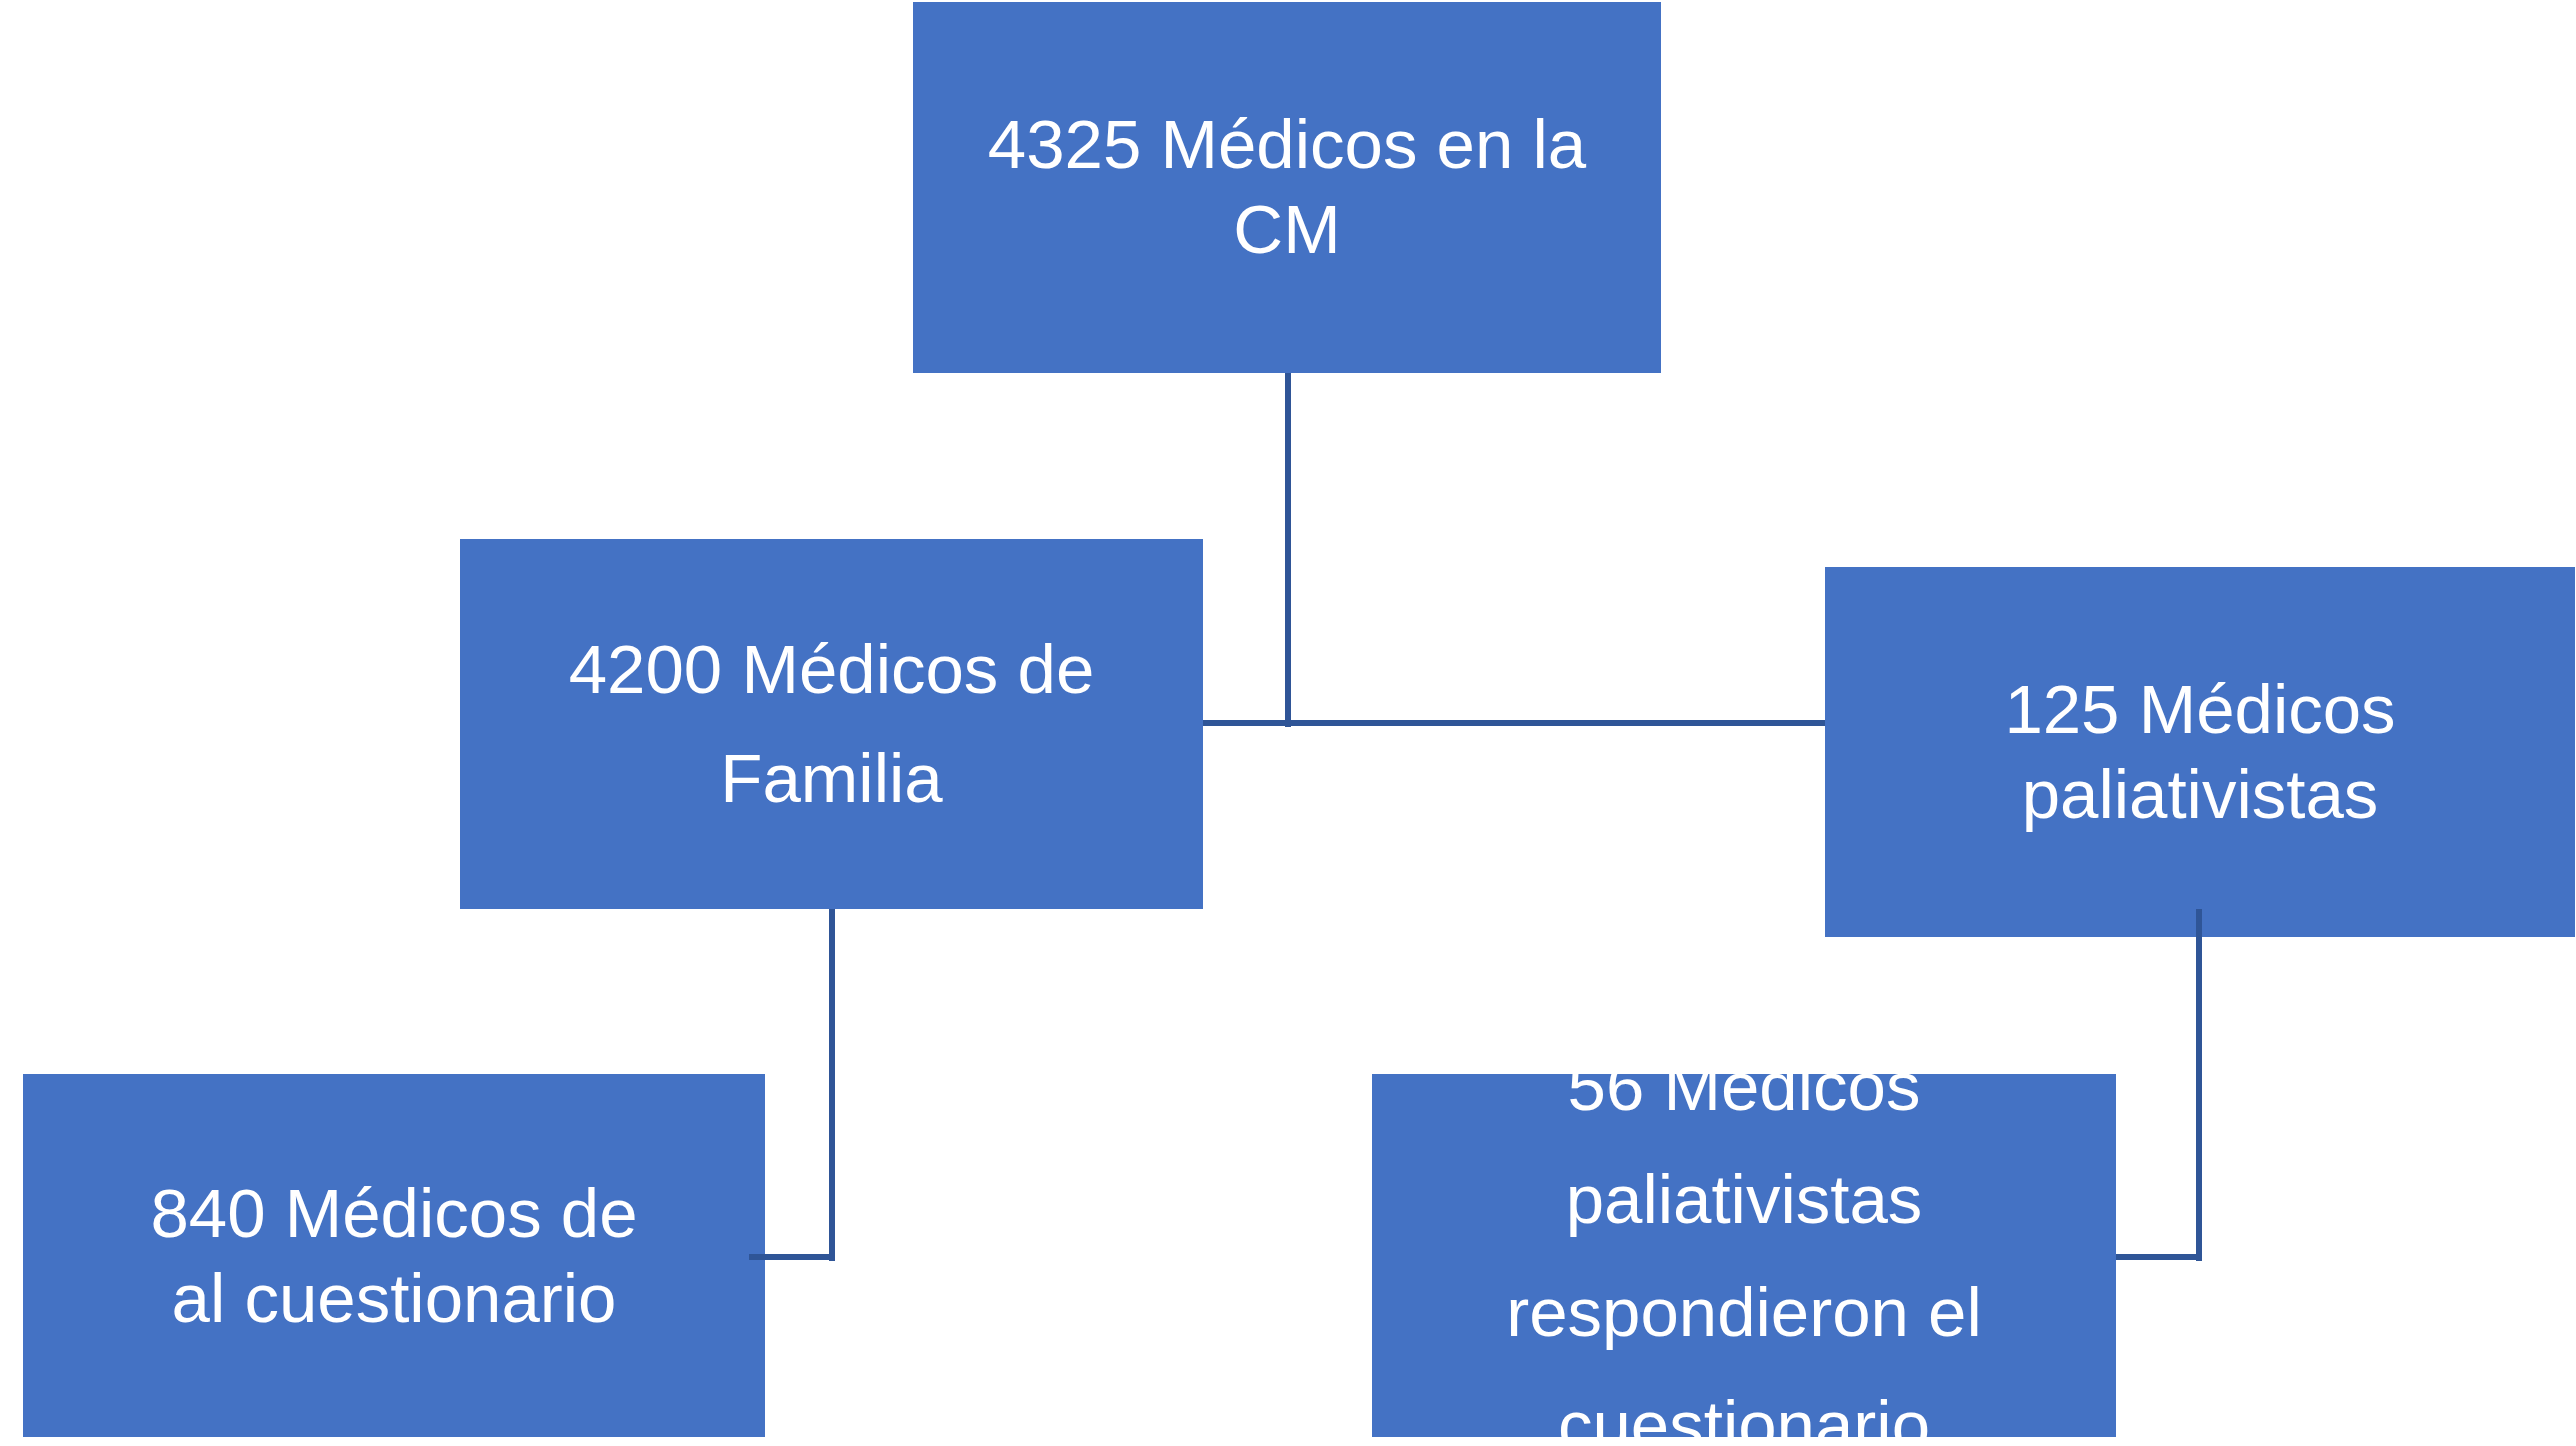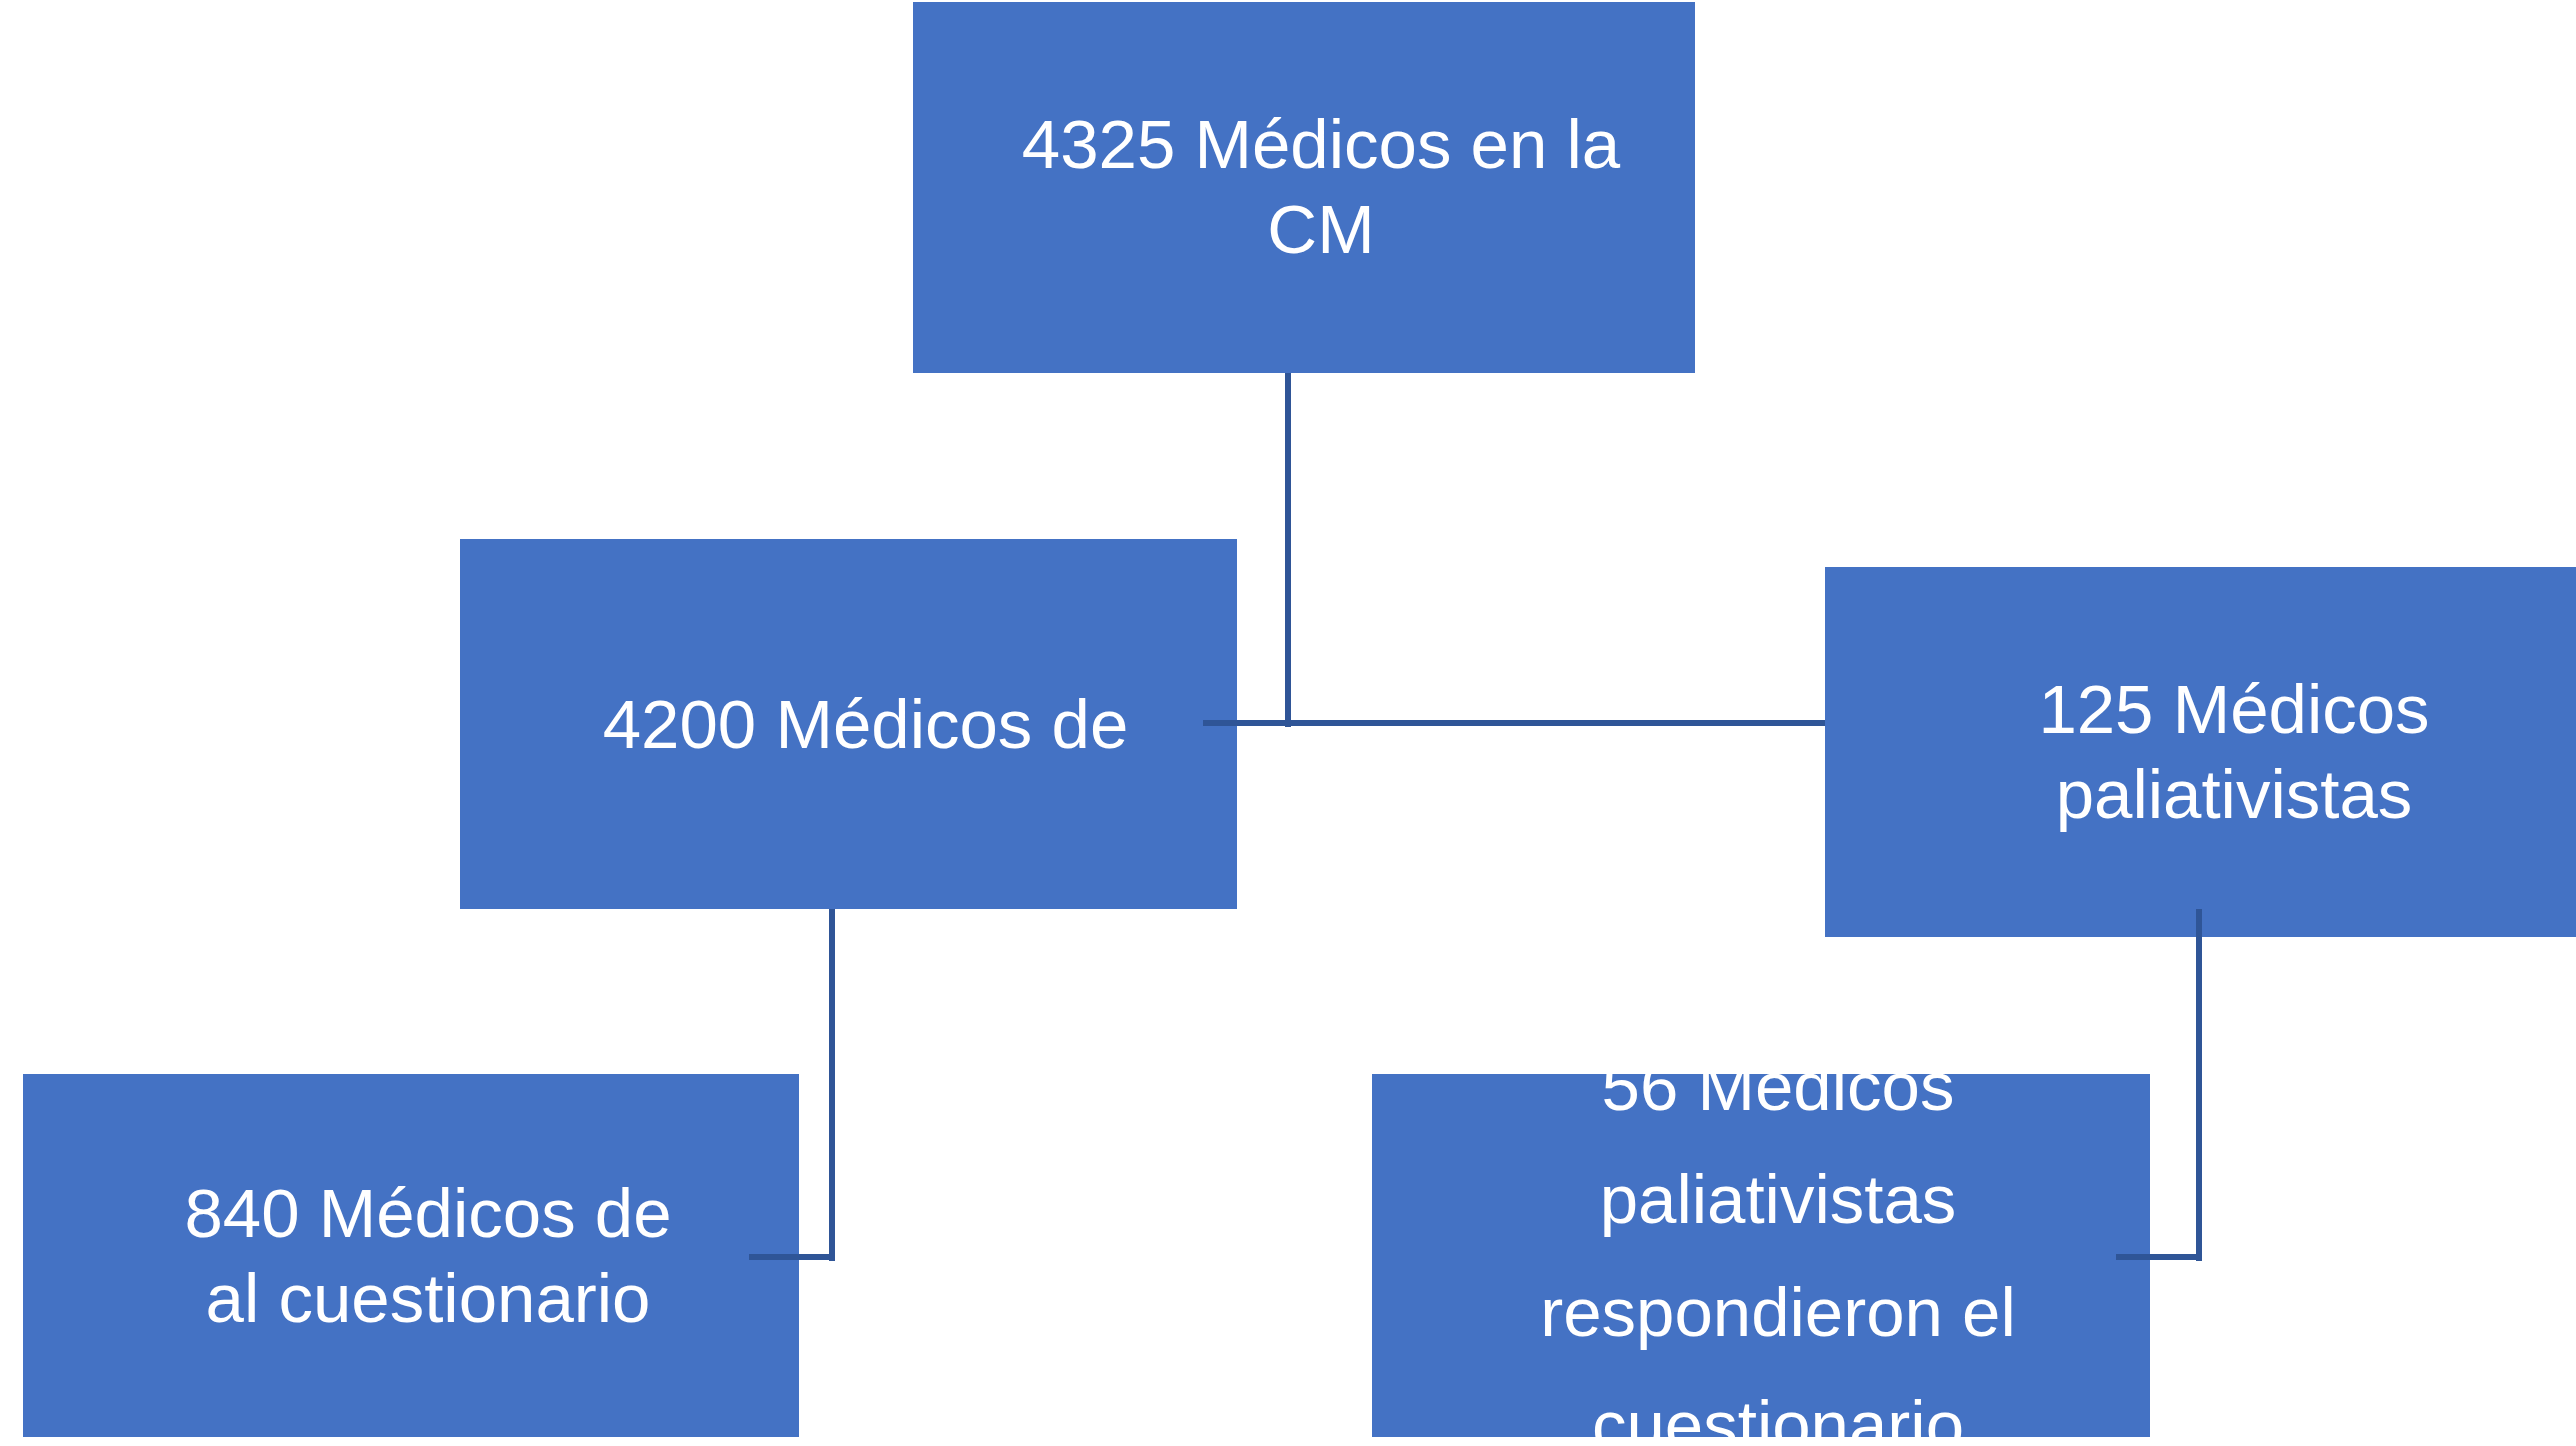--- a/index.html
+++ b/index.html
@@ -16,21 +16,20 @@
     background:#4472C4;
     color:#ffffff;
     display:flex;
     flex-direction:column;
     justify-content:center;
     align-items:center;
     text-align:center;
     font-size:69px;
     line-height:85px;
     font-weight:400;
-    padding-left:34px;
   }
   .node .line{display:block;white-space:nowrap;}
   .connector{position:absolute;background:#2F5597;}
 
   
   #node-total          {left:913px; top:1.8px;    width:748px; height:371px;}
   #node-familia        {left:460px;  top:539px;  width:743px; height:370px;gap:24px;}
   #node-paliativistas  {left:1825px; top:539px;  width:750px; height:370px;margin-top:28px;}
   #node-familia-resp   {left:7px;    top:1074px; width:742px; height:363px;margin-left:16px;}
   #node-paliativ-resp  {left:1372px; top:1074px; width:744px; height:363px;gap:28px;}
@@ -48,20 +47,21 @@
 
 <div class="canvas">
 
   <div class="node" id="node-total">
     <span class="line">4325 Médicos en la</span>
     <span class="line">CM</span>
   </div>
 
   <div class="node" id="node-familia">
     <span class="line">4200 Médicos de</span>
+    <span class="line">Familia</span>
   </div>
 
   <div class="node" id="node-paliativistas">
     <span class="line">125 Médicos</span>
     <span class="line">paliativistas</span>
   </div>
 
   <div class="node" id="node-familia-resp">
     <span class="line">840 Médicos de</span>
     <span class="line">al cuestionario</span>

